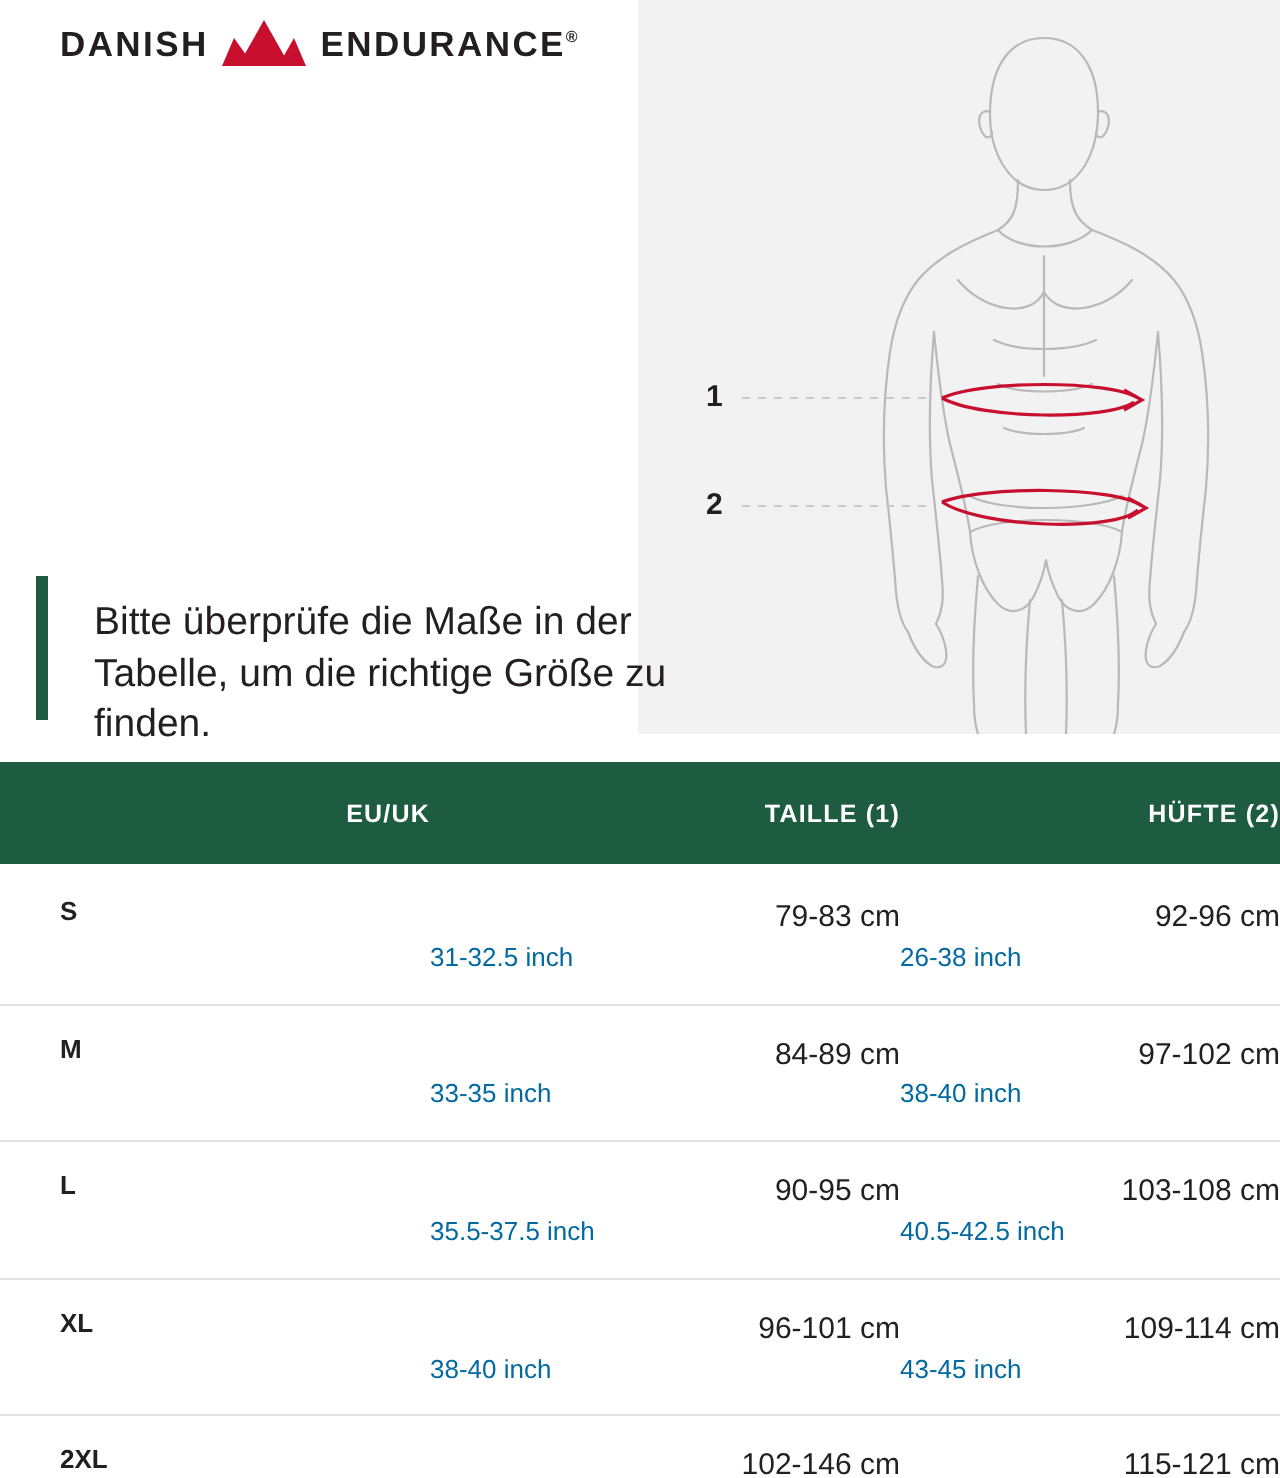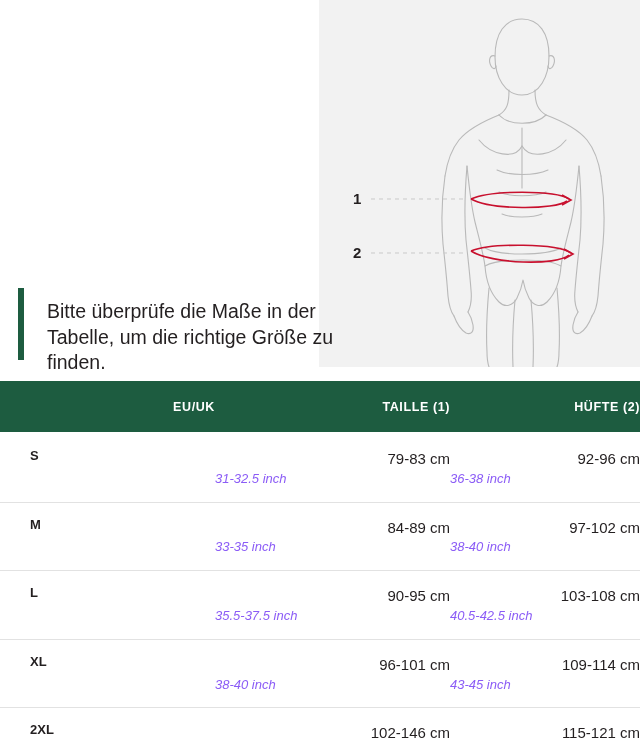--- a/index.html
+++ b/index.html
@@ -121,39 +121,52 @@
   }
   .cm {
     font-size: 15px;
     color: #231f20;
     display: block;
     line-height: 1.45;
     text-align: right;
   }
   .inch {
     font-size: 13px;
-    color: #8b5cf6;
+    color: #0369a1;
     display: block;
     line-height: 1.45;
-    font-style: italic;
   }
 
   
   .callout {
     position: absolute;
     font-size: 15px;
     font-weight: bold;
     color: #231f20;
   }
 </style>
 </head>
 <body>
 
 <div class="page">
 
+  <div class="logo-wrap">
+    <span class="logo-text">DANISH</span>
+    <span class="logo-mark">
+      <svg width="42" height="26" viewBox="0 0 42 26">
+        <polygon points="21,0 34,23 8,23" fill="#c8102e"></polygon>
+        <polygon points="6,9 16,23 0,23" fill="#c8102e"></polygon>
+        <polygon points="36,9 42,23 28,23" fill="#c8102e"></polygon>
+        <polygon points="21,3 27.5,15 14.5,15" fill="#ffffff" opacity="0"></polygon>
+      </svg>
+    </span>
+    <span class="logo-text">
+      <span>ENDURANCE</span><span class="logo-reg">®</span>
+    </span>
+  </div>
 
   <div class="hero">
     <svg width="321" height="367" viewBox="0 0 321 367">
       <g fill="none" stroke="#b9b9b9" stroke-width="1.1" stroke-linecap="round" stroke-linejoin="round">
 
         <path d="M176 57 C176 33 186 19 203 19 C220 19 230 33 230 56 C230 76 221 95 203 95 C186 95 176 77 176 57 Z"></path>
 
         <path d="M176 56 C171 54 169 60 172 66 C174 70 177 69 177 66"></path>
         <path d="M230 56 C235 54 237 60 234 66 C232 70 229 69 229 66"></path>
 
@@ -231,21 +244,21 @@
     </thead>
     <tbody>
       <tr>
         <td class="c0 size-label">S</td>
         <td class="c1">
           <span class="cm">79-83 cm</span>
           <span class="inch">31-32.5 inch</span>
         </td>
         <td class="c2">
           <span class="cm">92-96 cm</span>
-          <span class="inch">36-38 inch</span>
+          <span class="inch">26-38 inch</span>
         </td>
       </tr>
       <tr>
         <td class="c0 size-label">M</td>
         <td class="c1">
           <span class="cm">84-89 cm</span>
           <span class="inch">33-35 inch</span>
         </td>
         <td class="c2">
           <span class="cm">97-102 cm</span>

